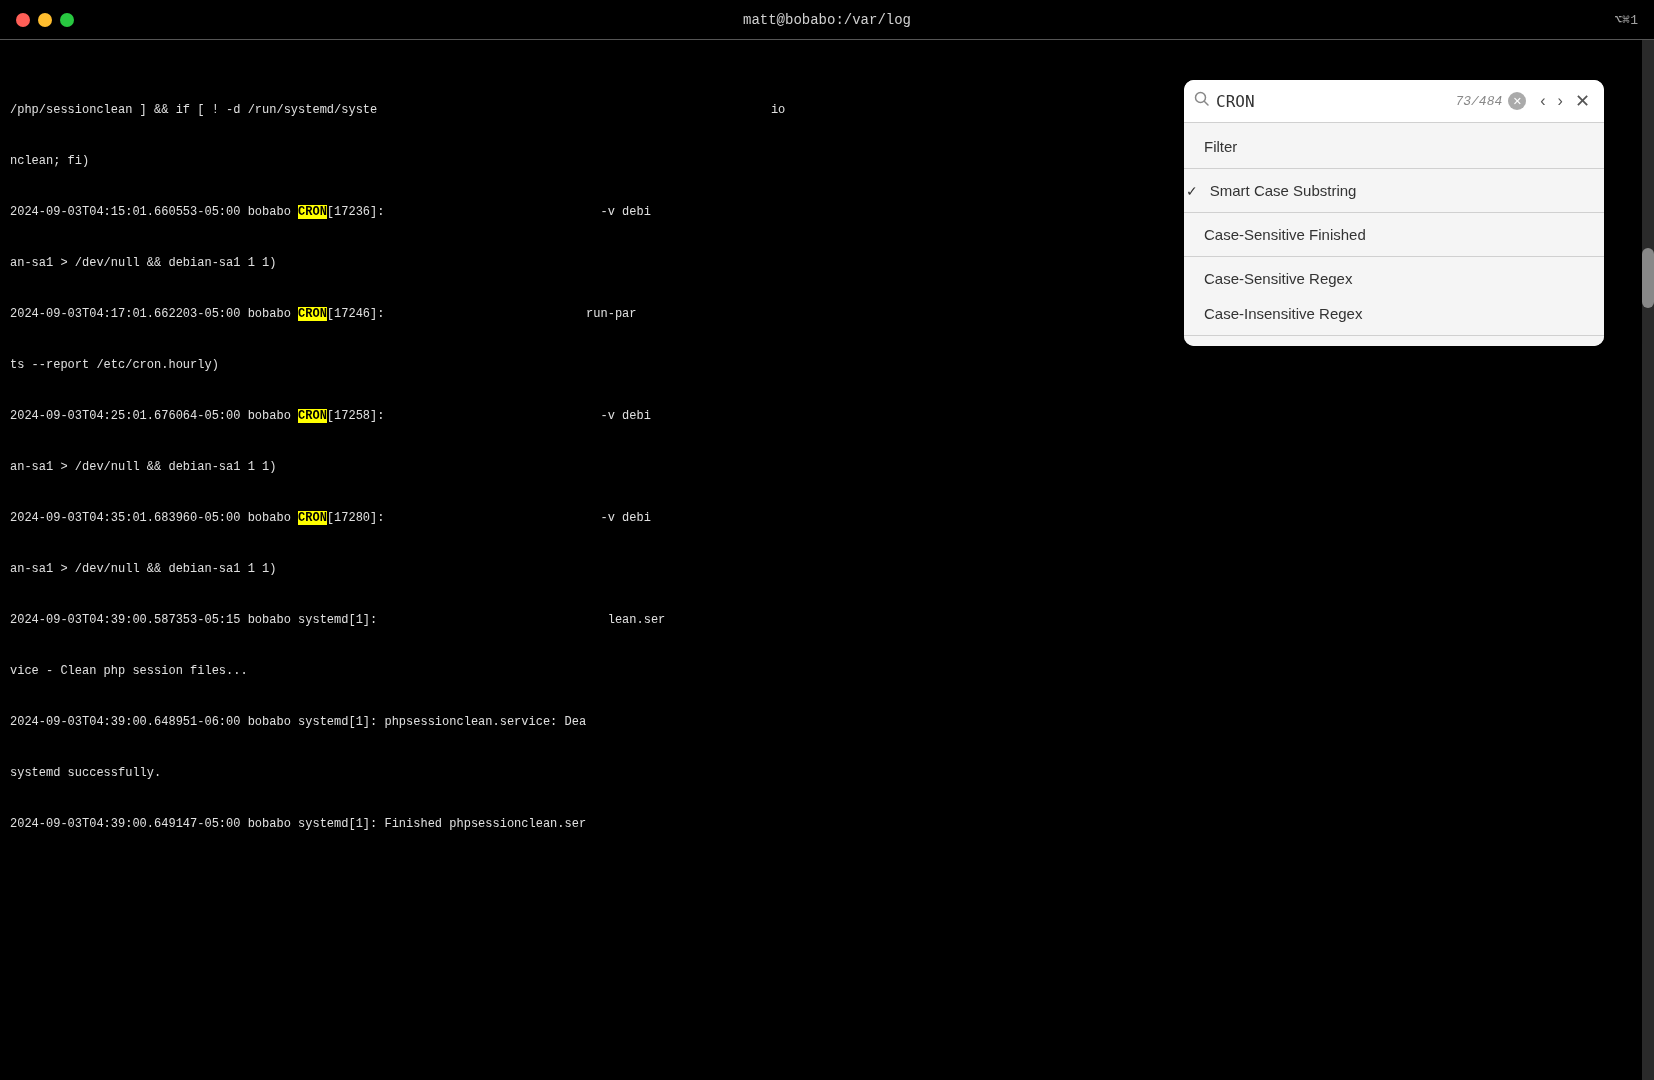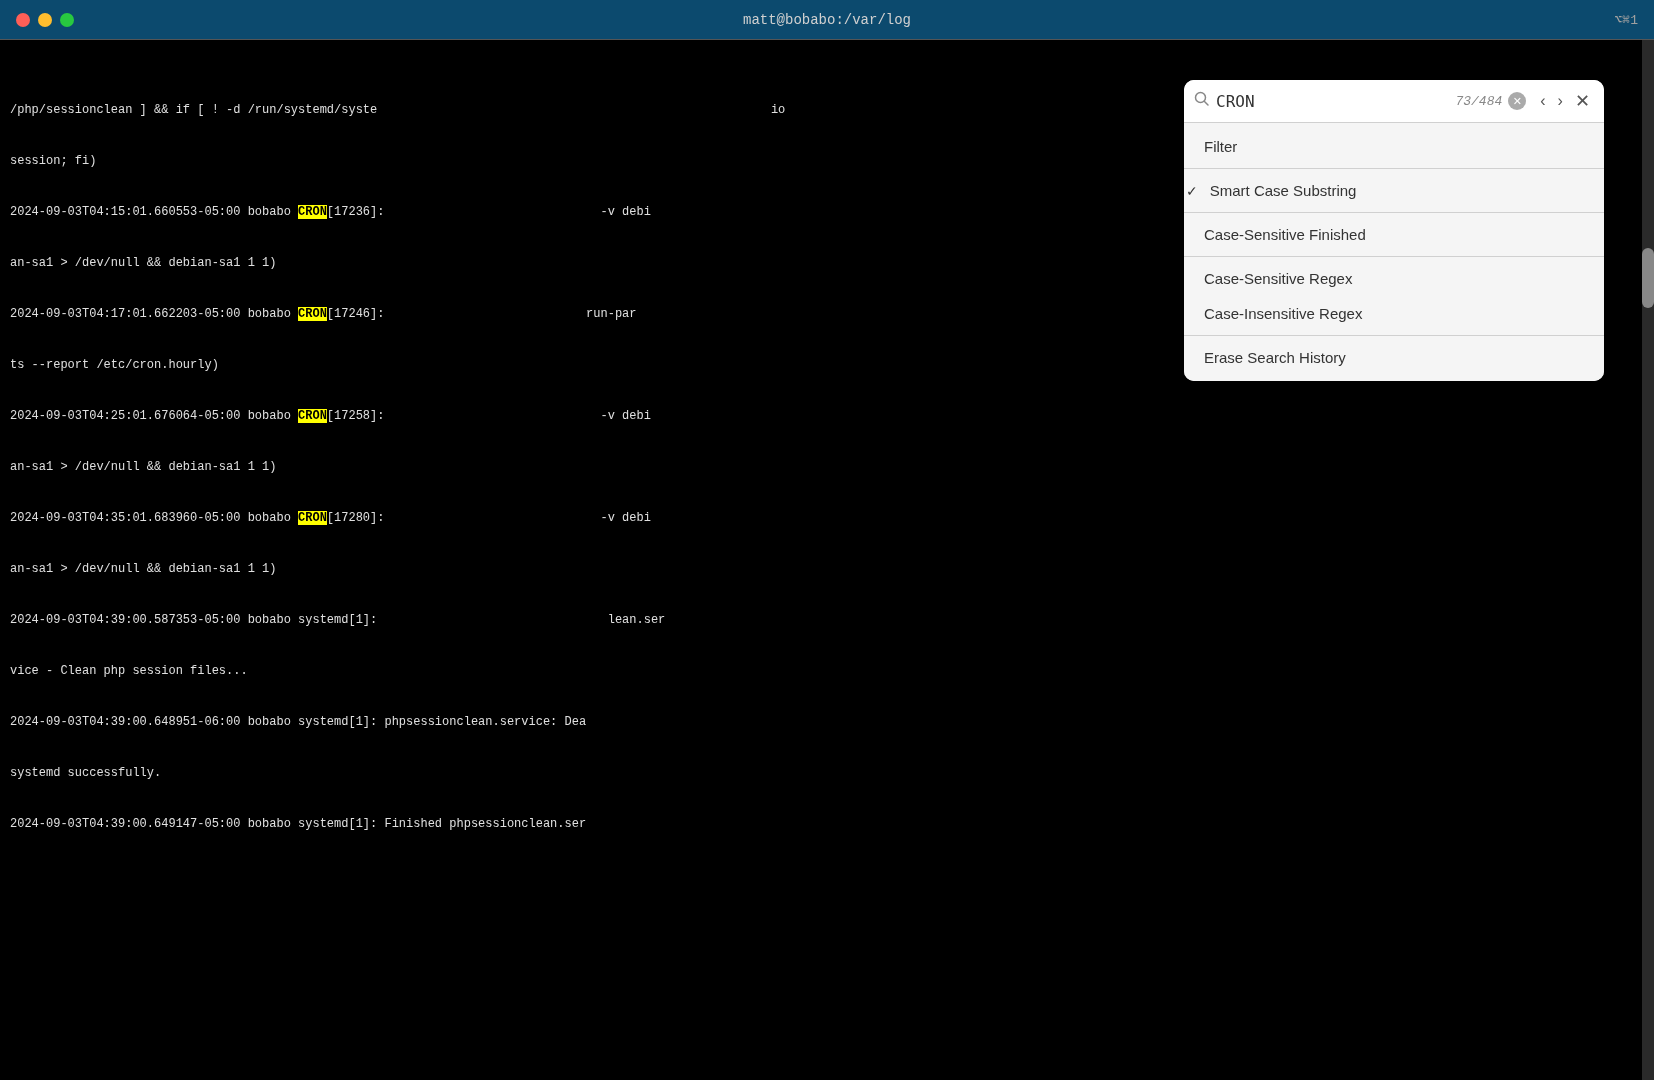--- a/index.html
+++ b/index.html
@@ -8,21 +8,21 @@
       width: 1654px;
       height: 1080px;
       background: #1a1a1a;
       font-family: 'Menlo', 'Monaco', 'Courier New', monospace;
       overflow: hidden;
       position: relative;
     }
 
     
     .title-bar {
-      background: #0c4a6e;
+      background: #000000;
       height: 40px;
       display: flex;
       align-items: center;
       justify-content: center;
       position: relative;
       border-bottom: 1px solid #555;
     }
 
     .window-controls {
       position: absolute;
@@ -236,30 +236,30 @@
     <button class="control-btn control-minimize"></button>
     <button class="control-btn control-maximize"></button>
   </div>
   <span class="title-text">matt@bobabo:/var/log</span>
   <span class="shortcut-label">⌥⌘1</span>
 </div>
 
 <div class="terminal-content">
   
   <span class="log-line">/php/sessionclean ] &amp;&amp; if [ ! -d /run/systemd/syste<span style="display:inline-block;min-width:300px;"></span>             io</span>
-  <span class="log-line">session; fi)</span>
+  <span class="log-line">nclean; fi)</span>
   <span class="log-line">2024-09-03T04:15:01.660553-05:00 bobabo <span class="highlight">CRON</span>[17236]:                              -v debi</span>
   <span class="log-line">an-sa1 &gt; /dev/null &amp;&amp; debian-sa1 1 1)</span>
   <span class="log-line">2024-09-03T04:17:01.662203-05:00 bobabo <span class="highlight">CRON</span>[17246]:                            run-par</span>
   <span class="log-line">ts --report /etc/cron.hourly)</span>
   <span class="log-line">2024-09-03T04:25:01.676064-05:00 bobabo <span class="highlight">CRON</span>[17258]:                              -v debi</span>
   <span class="log-line">an-sa1 &gt; /dev/null &amp;&amp; debian-sa1 1 1)</span>
   <span class="log-line">2024-09-03T04:35:01.683960-05:00 bobabo <span class="highlight">CRON</span>[17280]:                              -v debi</span>
   <span class="log-line">an-sa1 &gt; /dev/null &amp;&amp; debian-sa1 1 1)</span>
-  <span class="log-line">2024-09-03T04:39:00.587353-05:00 bobabo systemd[1]:                                lean.ser</span>
+  <span class="log-line">2024-09-03T04:39:00.587353-05:15 bobabo systemd[1]:                                lean.ser</span>
   <span class="log-line">vice - Clean php session files...</span>
   <span class="log-line">2024-09-03T04:39:00.648951-06:00 bobabo systemd[1]: phpsessionclean.service: Dea</span>
   <span class="log-line">systemd successfully.</span>
   <span class="log-line">2024-09-03T04:39:00.649147-05:00 bobabo systemd[1]: Finished phpsessionclean.ser</span>
   
   
   
   
   
   
@@ -304,17 +304,14 @@
       <span>Case-Sensitive Finished</span>
     </div>
     <div class="dropdown-separator"></div>
     <div class="dropdown-item">
       <span>Case-Sensitive Regex</span>
     </div>
     <div class="dropdown-item">
       <span>Case-Insensitive Regex</span>
     </div>
     <div class="dropdown-separator"></div>
-    <div class="dropdown-item">
-      <span>Erase Search History</span>
-    </div>
   </div>
 </div>
 
 </body></html>

